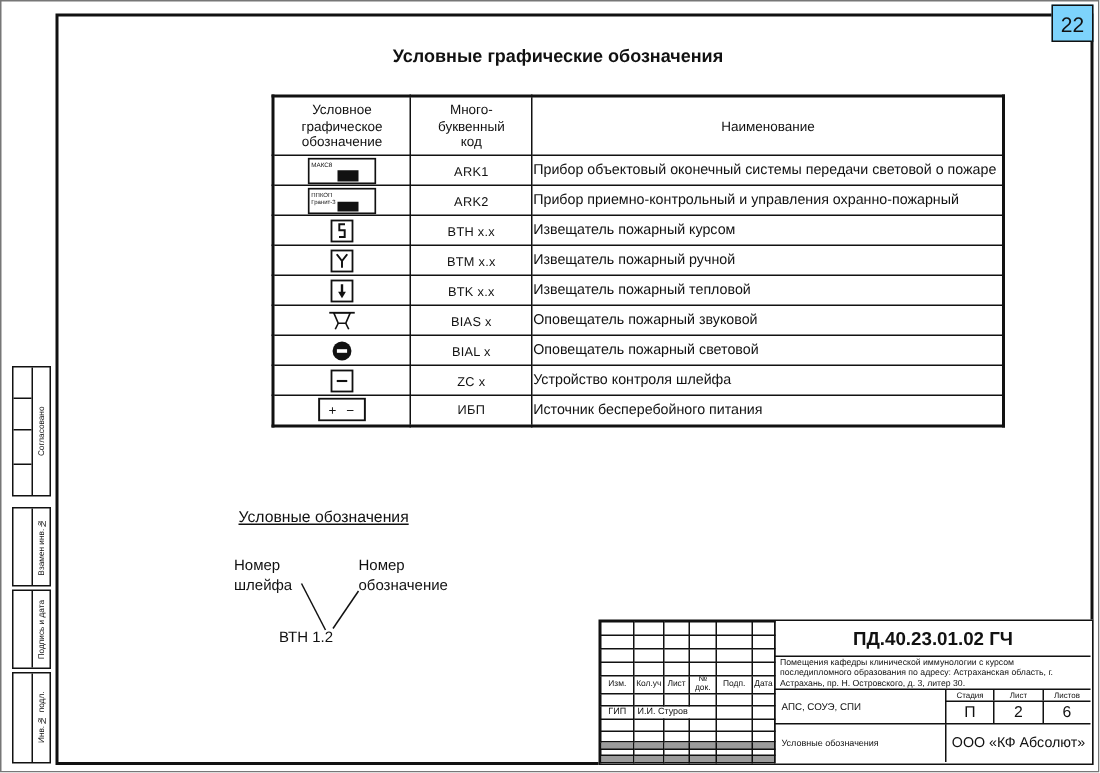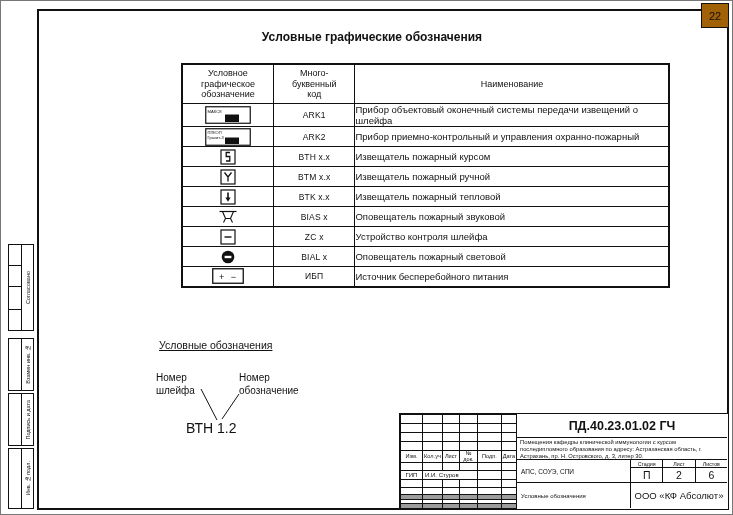--- a/index.html
+++ b/index.html
@@ -1,38 +1,38 @@
 <!DOCTYPE html>
 <html><head>
 <meta charset="utf-8">
 <style>
   html,body{margin:0;padding:0;background:#fff;}
   .page{position:relative;width:733px;height:515px;background:#fff;border:1px solid #777;
         box-sizing:border-box;font-family:"Liberation Sans",sans-serif;color:#111;overflow:hidden;}
   .frame{position:absolute;left:36px;top:8px;width:692px;height:501px;border:2px solid #111;box-sizing:border-box;}
-  .pagenum{position:absolute;left:700px;top:2px;width:28px;height:25px;background:#a16207;border:1.5px solid #111;
-           box-sizing:border-box;display:flex;align-items:center;justify-content:center;font-size:11px;z-index:5;}
+  .pagenum{position:absolute;left:700px;top:2px;width:28px;height:25px;background:#7dd3fc;border:1.5px solid #111;
+           box-sizing:border-box;display:flex;align-items:center;justify-content:center;font-size:14px;z-index:5;}
   .title{position:absolute;left:221px;top:29px;width:300px;text-align:center;font-weight:bold;font-size:12px;}
 
   
   .symtable{position:absolute;left:180px;top:62px;border-collapse:collapse;border:2px solid #111;table-layout:fixed;}
   .symtable th,.symtable td{border:1px solid #111;padding:0;vertical-align:middle;}
   .symtable th{font-weight:normal;font-size:9px;line-height:1.2;height:38px;padding:0 18px;}
   .sym-row{height:20px;}
   .c-icon{width:57px;text-align:center;}
   .c-code{width:58px;text-align:center;font-size:8.5px;letter-spacing:.2px;}
   .c-name{width:313px;font-size:9.5px;padding:0 5px;text-align:left;}
   .c-icon svg{display:block;margin:0 auto;}
   svg text{font-family:"Liberation Sans",sans-serif;fill:#111;}
 
   
   .legend-heading{position:absolute;left:158px;top:338px;font-size:10.5px;text-decoration:underline;}
   .legend-left{position:absolute;left:155px;top:371px;width:52px;font-size:10px;line-height:12.5px;}
   .legend-right{position:absolute;left:238px;top:371px;width:68px;font-size:10px;line-height:12.5px;}
-  .legend-example{position:absolute;left:185px;top:419px;font-size:14px;}
+  .legend-example{position:absolute;left:185px;top:419px;font-size:10px;}
   .legend-lines{position:absolute;left:150px;top:385px;}
 
   
   .sidebox{position:absolute;left:7px;width:26px;border:1px solid #111;box-sizing:border-box;display:flex;background:#fff;}
   .siderows{width:12px;border-right:1px solid #111;display:flex;flex-direction:column;}
   .siderows div{border-bottom:1px solid #111;}
   .siderows div:last-child{border-bottom:none;flex:1;}
   .vlabel{flex:1;display:flex;align-items:center;justify-content:center;overflow:hidden;}
   .vlabel span{writing-mode:vertical-rl;transform:rotate(180deg);font-size:5.5px;white-space:nowrap;}
   .box-soglas{top:243px;height:87px;}
@@ -93,21 +93,21 @@
 
     <tr class="sym-row">
       <td class="c-icon">
         <svg width="46" height="18" viewBox="0 0 46 18">
           <rect x="0.75" y="0.75" width="44.5" height="16.5" fill="#fff" stroke="#111" stroke-width="1.2"></rect>
           <text x="2.5" y="6.5" font-size="4.2">МАКС8</text>
           <rect x="20" y="8.5" width="14" height="7.5" fill="#111"></rect>
         </svg>
       </td>
       <td class="c-code">ARK1</td>
-      <td class="c-name">Прибор объектовый оконечный системы передачи извещений о шлейфа</td>
+      <td class="c-name">Прибор объектовый оконечный системы передачи световой о пожаре</td>
     </tr>
 
     <tr class="sym-row">
       <td class="c-icon">
         <svg width="46" height="18" viewBox="0 0 46 18">
           <rect x="0.75" y="0.75" width="44.5" height="16.5" fill="#fff" stroke="#111" stroke-width="1.2"></rect>
           <text x="2.5" y="6" font-size="4">ППКОП</text>
           <text x="2.5" y="11" font-size="4">Гранит-3</text>
           <rect x="20" y="9.5" width="14" height="6.5" fill="#111"></rect>
         </svg>
@@ -158,37 +158,37 @@
           <path d="M7.5 9.5 L5.5 13.5 M12.5 9.5 L14.5 13.5" fill="none" stroke="#111" stroke-width="1.1"></path>
         </svg>
       </td>
       <td class="c-code">BIAS x</td>
       <td class="c-name">Оповещатель пожарный звуковой</td>
     </tr>
 
     <tr class="sym-row">
       <td class="c-icon">
         <svg width="16" height="16" viewBox="0 0 16 16">
+          <circle cx="8" cy="8" r="6.3" fill="#111"></circle>
+          <rect x="4.6" y="6.8" width="6.8" height="2.4" fill="#fff"></rect>
+        </svg>
+      </td>
+      <td class="c-code">BIAL x</td>
+      <td class="c-name">Оповещатель пожарный световой</td>
+    </tr>
+
+    <tr class="sym-row">
+      <td class="c-icon">
+        <svg width="16" height="16" viewBox="0 0 16 16">
           <rect x="1" y="1" width="14" height="14" fill="#fff" stroke="#111" stroke-width="1.2"></rect>
           <line x1="4.5" y1="8" x2="11.5" y2="8" stroke="#111" stroke-width="1.4"></line>
         </svg>
       </td>
       <td class="c-code">ZC x</td>
       <td class="c-name">Устройство контроля шлейфа</td>
-    </tr>
-
-    <tr class="sym-row">
-      <td class="c-icon">
-        <svg width="16" height="16" viewBox="0 0 16 16">
-          <circle cx="8" cy="8" r="6.3" fill="#111"></circle>
-          <rect x="4.6" y="6.8" width="6.8" height="2.4" fill="#fff"></rect>
-        </svg>
-      </td>
-      <td class="c-code">BIAL x</td>
-      <td class="c-name">Оповещатель пожарный световой</td>
     </tr>
 
 
     <tr class="sym-row">
       <td class="c-icon">
         <svg width="32" height="16" viewBox="0 0 32 16">
           <rect x="0.75" y="0.75" width="30.5" height="14.5" fill="#fff" stroke="#111" stroke-width="1.3"></rect>
           <text x="7" y="11.5" font-size="9" letter-spacing="2">+ −</text>
         </svg>
       </td>

